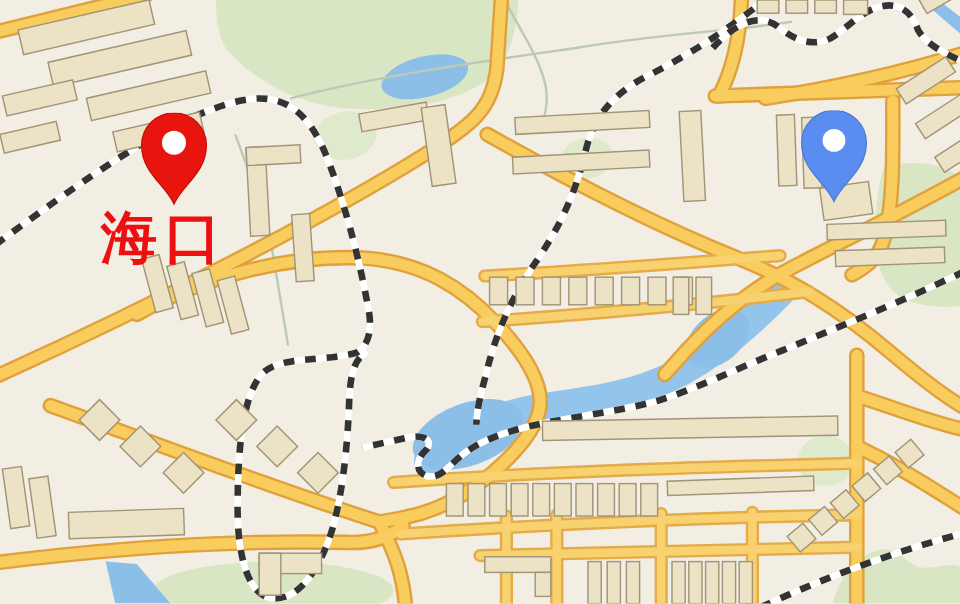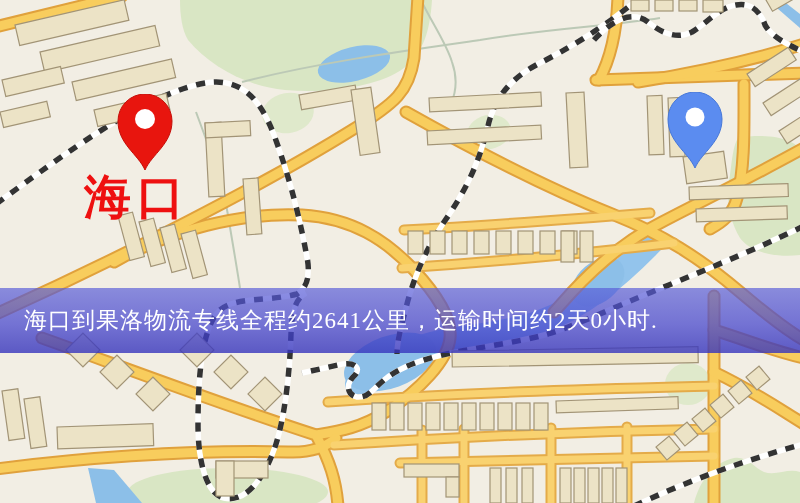--- a/index.html
+++ b/index.html
@@ -1,19 +1,19 @@
 <!DOCTYPE html>
 <html><head>
 <meta charset="utf-8">
 <style>
   html,body{margin:0;padding:0;}
   .stage{
     position:relative;width:800px;height:503px;overflow:hidden;
     background:#f2eee4;
-    font-family:Liberation Serif, serif;
+    font-family:Liberation Sans, sans-serif;
   }
   .map{position:absolute;left:0;top:0;width:800px;height:503px;display:block;}
 
   
   .rc{fill:none;stroke:#e0a13c;stroke-width:13;stroke-linecap:round;stroke-linejoin:round;}
   .rf{fill:none;stroke:#f8cd5d;stroke-width:9;stroke-linecap:round;stroke-linejoin:round;}
   .rc2{fill:none;stroke:#e4ab49;stroke-width:11;stroke-linecap:round;stroke-linejoin:round;}
   .rf2{fill:none;stroke:#f9d270;stroke-width:7;stroke-linecap:round;stroke-linejoin:round;}
   
   .rwb{fill:none;stroke:#ffffff;stroke-width:5.5;}
@@ -262,16 +262,13 @@
   </div>
   <div class="label label-origin">海口</div>
 
   <div class="pin pin-blue">
     <svg viewBox="-28 -78 56 78" xmlns="http://www.w3.org/2000/svg">
       <path d="M0,-2 C-7,-18 -27,-28 -27,-51 A27,27 0 1,1 27,-51 C27,-28 7,-18 0,-2 Z" fill="#5b8cf0" stroke="#4677d8" stroke-width="1"></path>
       <circle cx="0" cy="-53" r="9.5" fill="#ffffff"></circle>
     </svg>
   </div>
 
-  <div class="banner">
-    <span class="txt">海口到果洛物流专线全程约2641公里，运输时间约2天0小时.</span>
-  </div>
 </div>
 
 </body></html>

